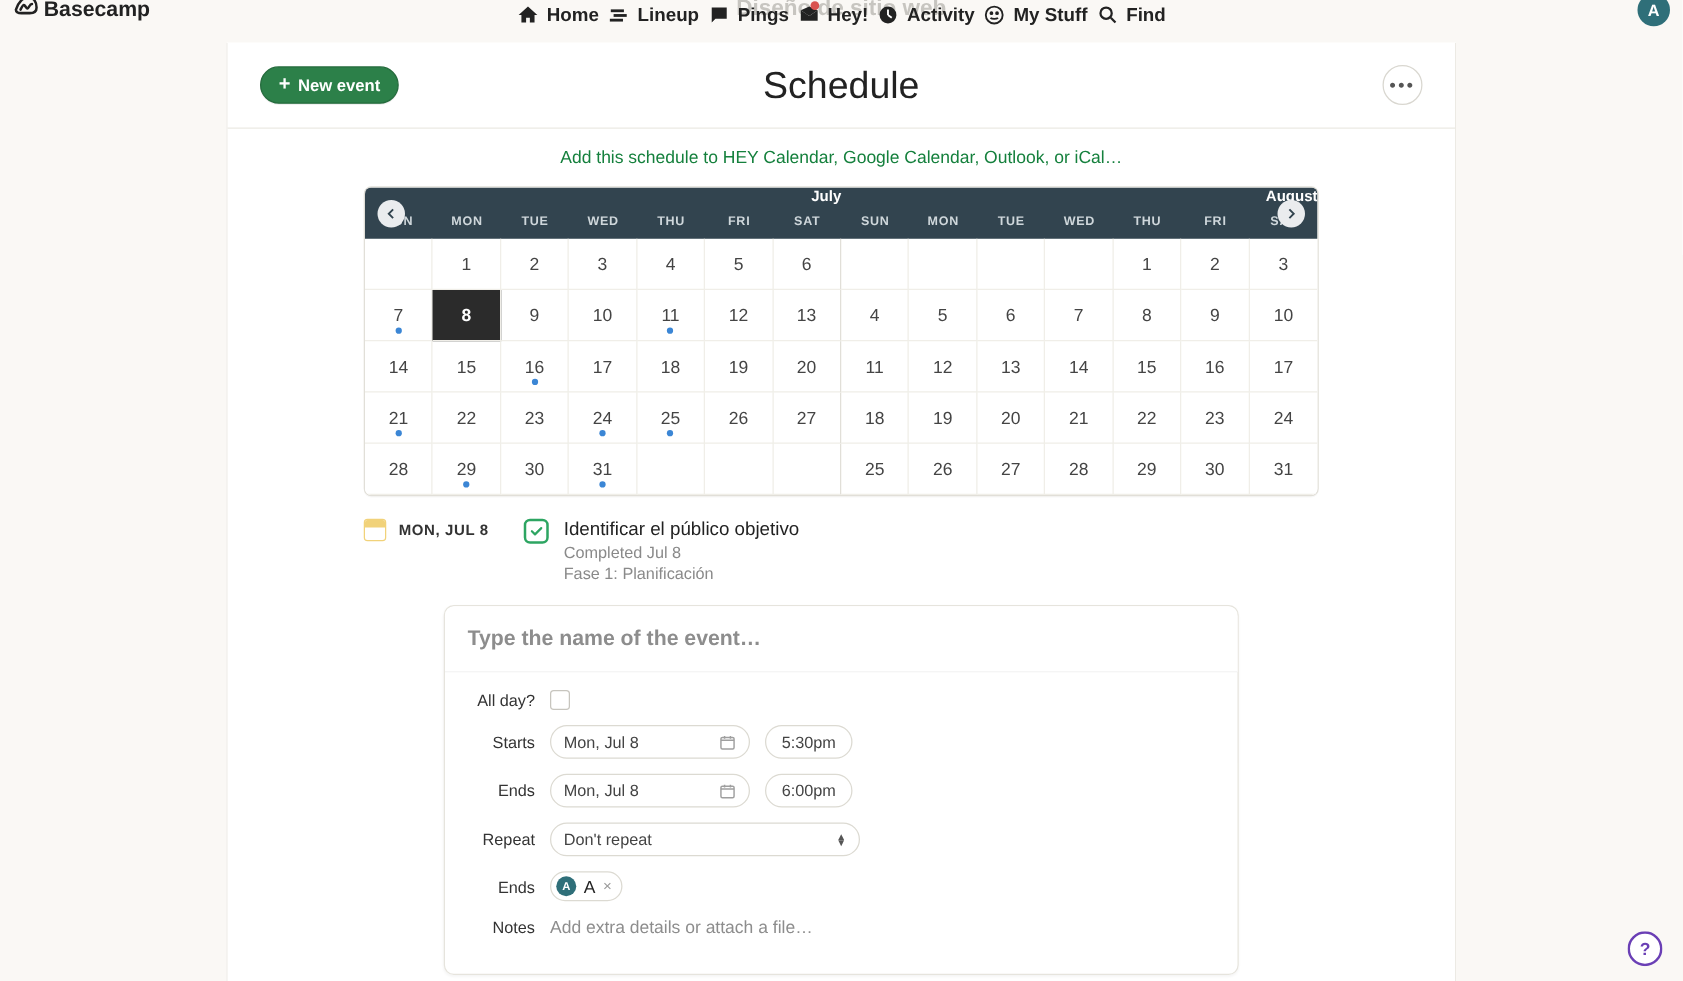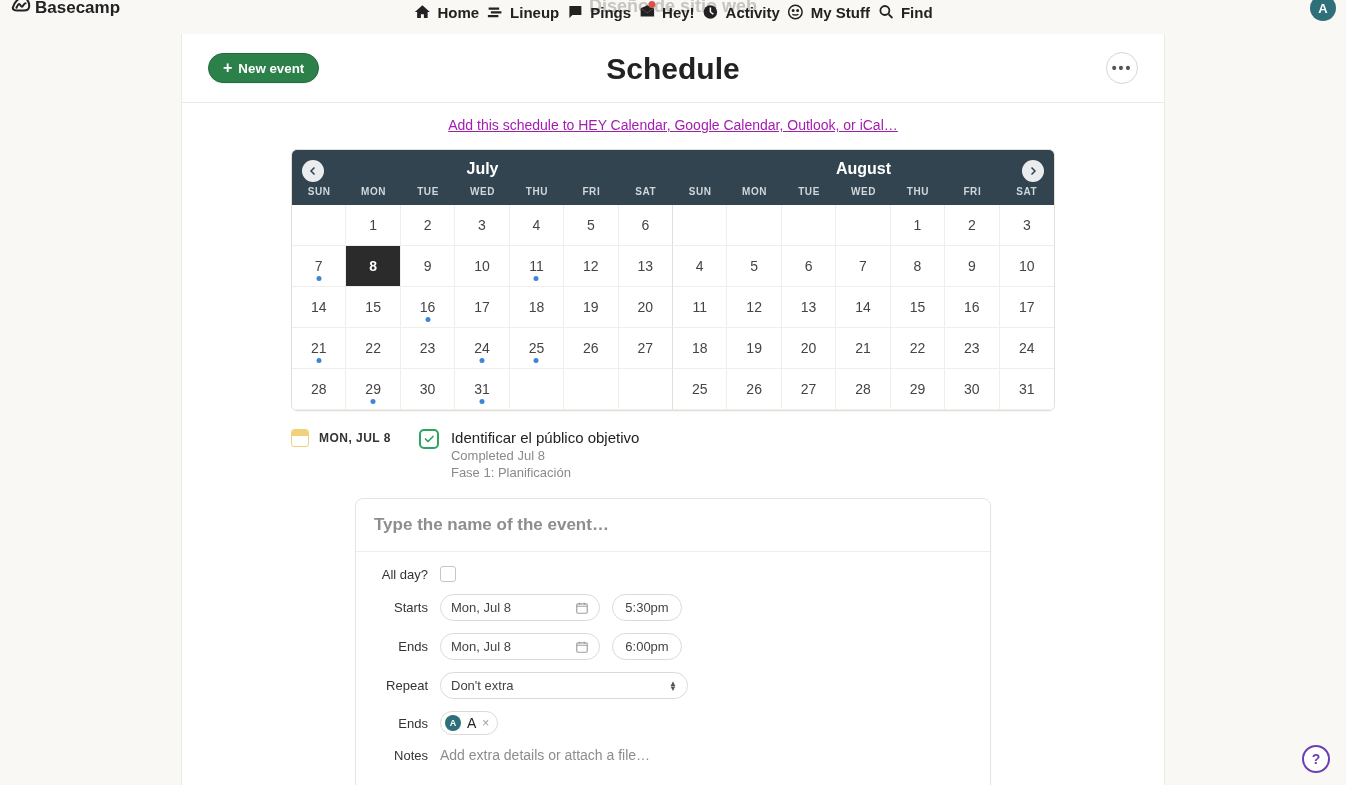--- a/index.html
+++ b/index.html
@@ -52,46 +52,46 @@
     border-top: none;
     border-radius: 0 0 4px 4px;
     padding-bottom: 10px;
   }
   .panel-header {
     position: relative;
     padding: 18px 20px 16px;
     border-bottom: 1px solid #eceae4;
     display: flex; align-items: center; justify-content: center;
   }
-  .page-title { font-size: 30px; font-weight: 700; }
+  .page-title { font-size: 30px; font-weight: 400; }
   .new-event-btn {
     position: absolute; left: 26px; top: 50%; transform: translateY(-50%);
     background: #2c8049; color: #fff; border: 1px solid #256b3d; border-radius: 20px;
     padding: 6px 14px; font-weight: 600; display: inline-flex; align-items: center; gap: 6px;
     box-shadow: 0 1px 0 rgba(0,0,0,0.06); cursor: pointer;
   }
   .new-event-btn .plus { font-size: 16px; line-height: 1; }
   .panel-menu {
     position: absolute; right: 26px; top: 50%; transform: translateY(-50%);
     width: 32px; height: 32px; border-radius: 50%; border: 1px solid #d9d7d0; background: #fff;
     display: flex; align-items: center; justify-content: center; cursor: pointer;
   }
   .panel-menu .dots { letter-spacing: 2px; color: #555; font-weight: 700; }
   .schlink-row { text-align: center; padding: 14px 0 10px; }
-  .schlink { color: #a21caf; text-decoration: underline; font-size: 14px; cursor: pointer; }
+  .schlink { color: #15803d; font-size: 14px; cursor: pointer; }
   
   .calendar {
     width: 764px; margin: 6px auto 0; border: 1px solid #e1dfd8; border-radius: 6px; overflow: hidden;
     box-shadow: 0 1px 0 rgba(0,0,0,0.03);
   }
   .cal-head {
     background: #32444f; color: #fff; position: relative;
   }
   .cal-head-row1 { display: flex; }
-  .cal-month { flex: 1; text-align: center; font-weight: 700; font-size: 16px; padding: 10px 0 4px; }
+  .cal-month { flex: 1; text-align: right; font-weight: 700; font-size: 12px; padding: 0 0 4px; }
   .cal-head-row2 { display: flex; }
   .cal-dow-group { flex: 1; display: grid; grid-template-columns: repeat(7,1fr); }
   .cal-dow { text-align: center; font-size: 10px; letter-spacing: 0.06em; padding: 4px 0 8px; color: #cfd7db; font-weight: 600; }
   .nav-arrow {
     position: absolute; top: 10px; width: 22px; height: 22px; border-radius: 50%;
     background: #eaecee; color: #32444f; display: flex; align-items: center; justify-content: center;
     font-weight: 900; cursor: pointer;
   }
   .nav-arrow svg { width: 12px; height: 12px; }
   .nav-prev { left: 10px; }
@@ -472,21 +472,21 @@
               </svg>
           </span>
         </span>
         <span class="control time">
           <span>6:00pm</span>
         </span>
       </div>
       <div class="frow">
         <span class="flabel">Repeat</span>
         <span class="control sel">
-          <span>Don't extra</span>
+          <span>Don't repeat</span>
           <span class="sel-caret">
               <span>▲</span>
               <span>▼</span>
             </span>
         </span>
       </div>
       <div class="frow">
         <span class="flabel">Ends</span>
         <span class="chip">
           <span class="avatar-sm">

